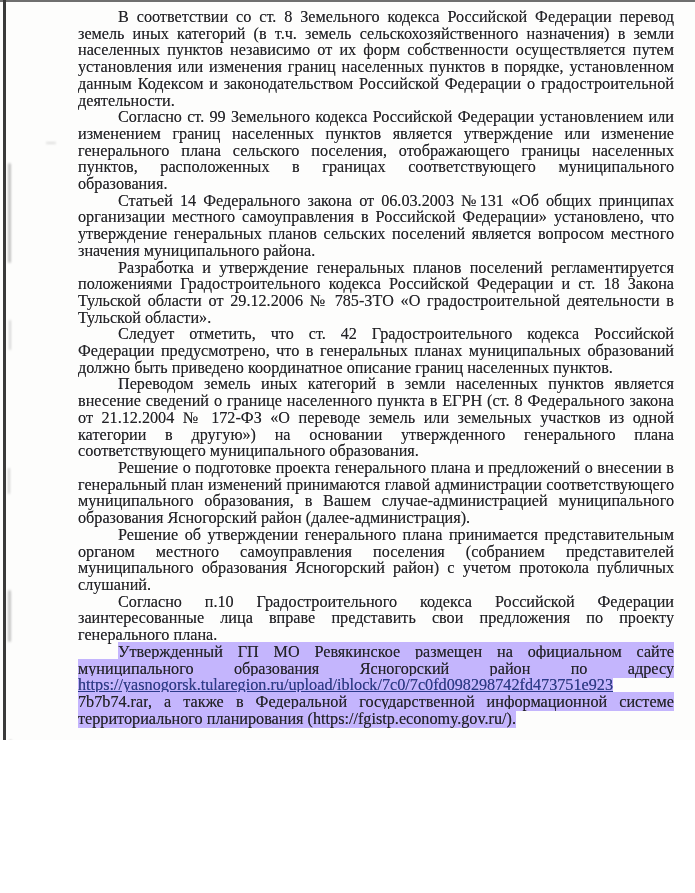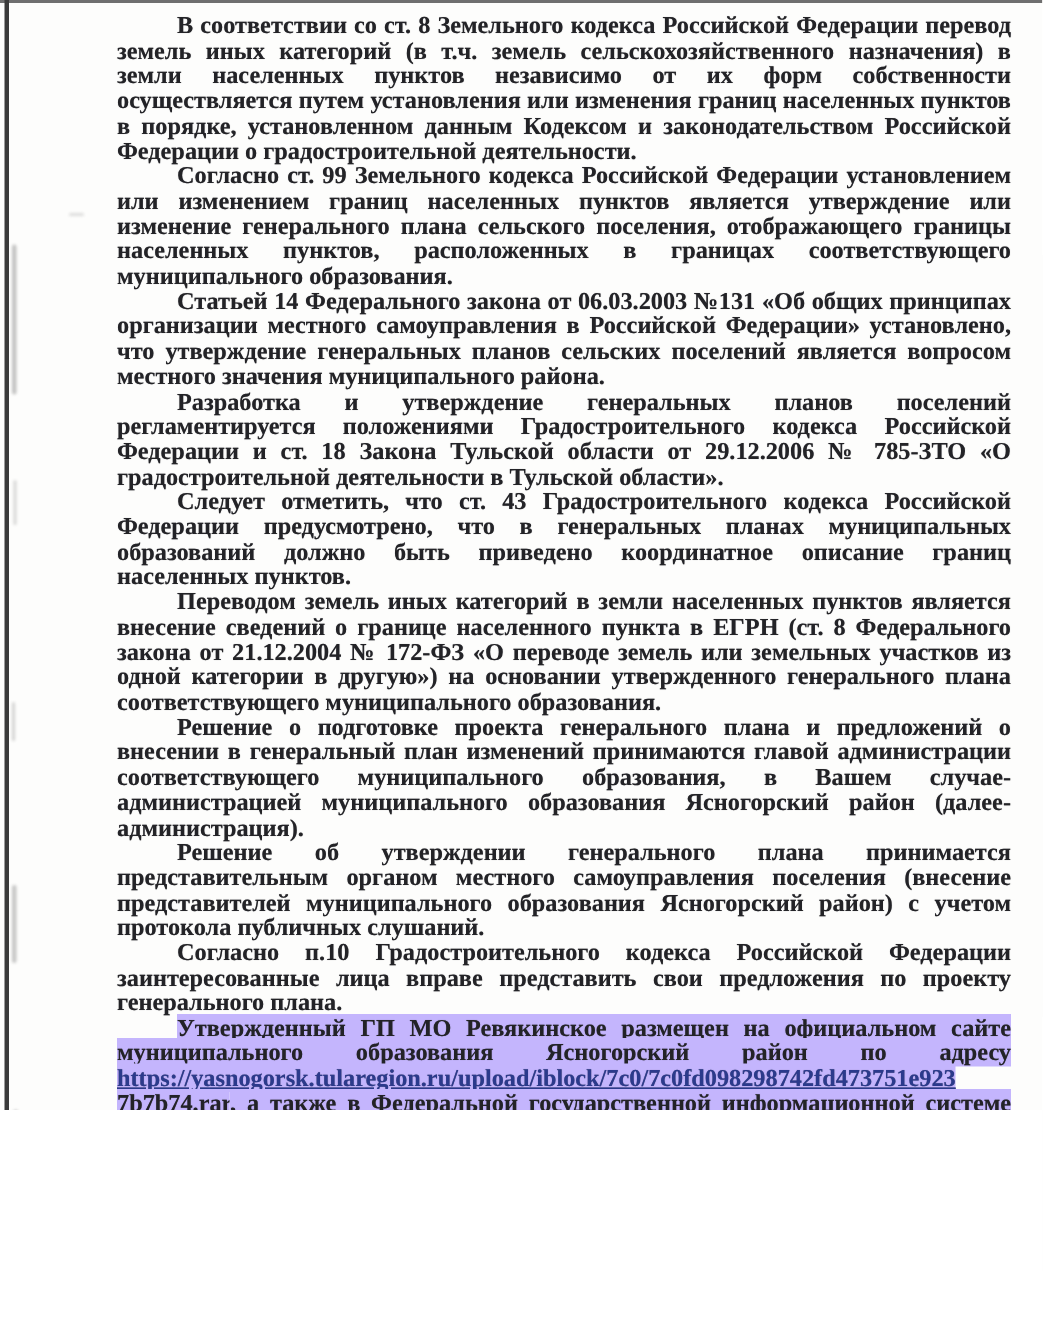--- a/index.html
+++ b/index.html
@@ -7,21 +7,20 @@
     padding: 0;
     background: #ffffff;
   }
   .scan-page {
     position: relative;
     width: 695px;
     height: 740px;
     background: #fdfdfc;
     overflow: hidden;
     font-family: "Liberation Serif", "DejaVu Serif", serif;
-    font-weight: bold;
   }
   
   .top-edge-line {
     position: absolute;
     top: 0; left: 0;
     width: 100%; height: 2px;
     background: #6f6f6f;
   }
   .left-edge-line {
     position: absolute;
@@ -84,21 +83,21 @@
   <div class="smudge sm4"></div>
   <div class="smudge sm5"></div>
   <div class="smudge sm6"></div>
   <div class="smudge sm7"></div>
 
   <main class="text-block">
     <p>В соответствии со ст. 8 Земельного кодекса Российской Федерации перевод земель иных категорий (в т.ч. земель сельскохозяйственного назначения) в земли населенных пунктов независимо от их форм собственности осуществляется путем установления или изменения границ населенных пунктов в порядке, установленном данным Кодексом и законодательством Российской Федерации о градостроительной деятельности.</p>
     <p>Согласно ст. 99 Земельного кодекса Российской Федерации установлением или изменением границ населенных пунктов является утверждение или изменение генерального плана сельского поселения, отображающего границы населенных пунктов, расположенных в границах соответствующего муниципального образования.</p>
     <p>Статьей 14 Федерального закона от 06.03.2003 №131 «Об общих принципах организации местного самоуправления в Российской Федерации» установлено, что утверждение генеральных планов сельских поселений является вопросом местного значения муниципального района.</p>
     <p>Разработка и утверждение генеральных планов поселений регламентируется положениями Градостроительного кодекса Российской Федерации и ст. 18 Закона Тульской области от 29.12.2006 № 785-ЗТО «О градостроительной деятельности в Тульской области».</p>
-    <p>Следует отметить, что ст. 43 Градостроительного кодекса Российской Федерации предусмотрено, что в генеральных планах муниципальных образований должно быть приведено координатное описание границ населенных пунктов.</p>
+    <p>Следует отметить, что ст. 42 Градостроительного кодекса Российской Федерации предусмотрено, что в генеральных планах муниципальных образований должно быть приведено координатное описание границ населенных пунктов.</p>
     <p>Переводом земель иных категорий в земли населенных пунктов является внесение сведений о границе населенного пункта в ЕГРН (ст. 8 Федерального закона от 21.12.2004 № 172-ФЗ «О переводе земель или земельных участков из одной категории в другую») на основании утвержденного генерального плана соответствующего муниципального образования.</p>
     <p>Решение о подготовке проекта генерального плана и предложений о внесении в генеральный план изменений принимаются главой администрации соответствующего муниципального образования, в Вашем случае-администрацией муниципального образования Ясногорский район (далее-администрация).</p>
-    <p>Решение об утверждении генерального плана принимается представительным органом местного самоуправления поселения (внесение представителей муниципального образования Ясногорский район) с учетом протокола публичных слушаний.</p>
+    <p>Решение об утверждении генерального плана принимается представительным органом местного самоуправления поселения (собранием представителей муниципального образования Ясногорский район) с учетом протокола публичных слушаний.</p>
     <p>Согласно п.10 Градостроительного кодекса Российской Федерации заинтересованные лица вправе представить свои предложения по проекту генерального плана.</p>
     <p><mark class="hl">Утвержденный ГП МО Ревякинское размещен на официальном сайте муниципального образования Ясногорский район по адресу </mark><mark class="hl"><a class="doc-link">https://yasnogorsk.tularegion.ru/upload/iblock/7c0/7c0fd098298742fd473751e923</a></mark><mark class="hl">7b7b74.rar</mark><mark class="hl">, а также в Федеральной государственной информационной системе территориального планирования (https://fgistp.economy.gov.ru/).</mark></p>
   </main>
 
 </div>
 
 </body></html>

